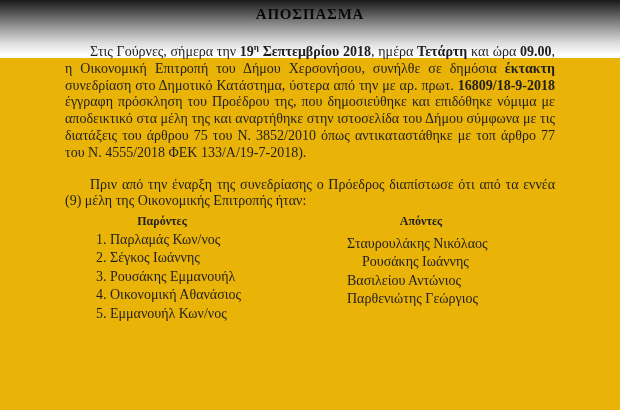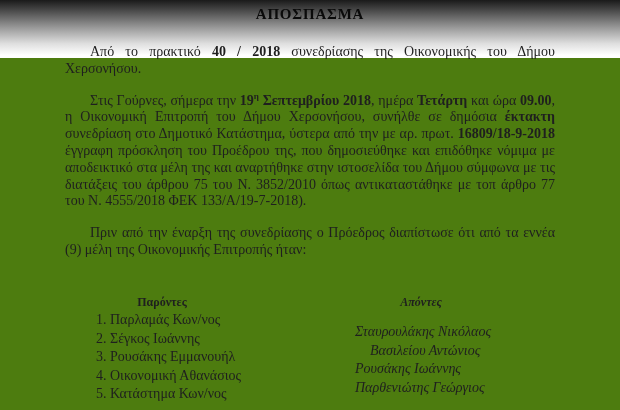--- a/index.html
+++ b/index.html
@@ -1,20 +1,20 @@
 <!DOCTYPE html>
 <html lang="el"><head>
 <meta charset="utf-8">
 <style>
   html,body { margin:0; padding:0; }
   .page {
     position: relative;
     width: 620px;
     height: 410px;
-    background: #4d7c0f;
+    background: #eab308;
     overflow: hidden;
     font-family: "Liberation Serif", "DejaVu Serif", serif;
     color: #1f1f1f;
   }
   .band {
     position: absolute;
     top: 0; left: 0; right: 0;
     height: 58px;
     background: linear-gradient(to bottom, #1a1a1a 0%, #5c5c5c 25%, #9a9a9a 48%, #dedede 75%, #ffffff 95%);
   }
@@ -33,77 +33,76 @@
     top: 44px;
     width: 490px;
   }
   .body p {
     margin: 0 0 15px 0;
     font-size: 14px;
     line-height: 16.8px;
     text-align: justify;
     text-indent: 25px;
   }
-  .body p.last-par { margin-bottom: 34px; }
+  .body p.last-par { margin-bottom: 2px; }
   .b { font-weight: bold; }
   sup { font-size: 9px; line-height: 0; }
   .attendance { display: flex; width: 490px; }
   .col-present { width: 278px; }
-  .col-absent  { width: 212px; font-style: italic; }
+  .col-absent  { width: 212px; }
   .col-header {
     font-weight: bold;
     font-size: 12px;
     line-height: 18.5px;
     text-align: center;
   }
   .col-present .col-header { width: 194px; }
   .col-absent  .col-header { width: 156px; }
   ol.present-list {
     margin: 0;
     padding: 0 0 0 45px;
     list-style: decimal;
   }
   ul.absent-list {
-    margin: 12px;
+    margin: 4px;
     padding: 0;
     list-style: none;
   }
   .attendance li {
     font-size: 14px;
     line-height: 18.5px;
   }
   ul.absent-list li:nth-child(2) { padding-left: 15px; }
 </style>
 </head>
 <body>
 
 <div class="page">
   <div class="band"></div>
   <div class="doc-title">ΑΠΟΣΠΑΣΜΑ</div>
 
   <div class="body">
-    <p><span>Από το πρακτικό </span><span class="b">40 / 2018</span><span> συνεδρίασης της Οικονομικής του Δήμου Χερσονήσου.</span></p>
     <p><span>Στις Γούρνες, σήμερα την </span><span class="b">19</span><sup class="b">η</sup><span class="b"> Σεπτεμβρίου 2018</span><span>, ημέρα </span><span class="b">Τετάρτη</span><span> και ώρα </span><span class="b">09.00</span><span>, η Οικονομική Επιτροπή του Δήμου Χερσονήσου, συνήλθε σε δημόσια </span><span class="b">έκτακτη</span><span> συνεδρίαση στο Δημοτικό Κατάστημα, ύστερα από την με αρ. πρωτ. </span><span class="b">16809/18-9-2018</span><span> έγγραφη πρόσκληση του Προέδρου της, που δημοσιεύθηκε και επιδόθηκε νόμιμα με αποδεικτικό στα μέλη της και αναρτήθηκε στην ιστοσελίδα του Δήμου σύμφωνα με τις διατάξεις του άρθρου 75 του Ν. 3852/2010 όπως αντικαταστάθηκε με τοπ άρθρο 77 του Ν. 4555/2018 ΦΕΚ 133/Α/19-7-2018).</span></p>
     <p class="last-par"><span>Πριν από την έναρξη της συνεδρίασης ο Πρόεδρος διαπίστωσε ότι από τα εννέα (9) μέλη της Οικονομικής Επιτροπής ήταν:</span></p>
 
     <div class="attendance">
       <div class="col-present">
         <div class="col-header">Παρόντες</div>
         <ol class="present-list">
             <li>Παρλαμάς Κων/νος</li>
             <li>Σέγκος Ιωάννης</li>
             <li>Ρουσάκης Εμμανουήλ</li>
             <li>Οικονομική Αθανάσιος</li>
-            <li>Κατάστημα Κων/νος</li>
+            <li>Εμμανουήλ Κων/νος</li>
           </ol>
       </div>
       <div class="col-absent">
         <div class="col-header">Απόντες</div>
         <ul class="absent-list">
             <li>Σταυρουλάκης Νικόλαος</li>
+            <li>Ρουσάκης Ιωάννης</li>
             <li>Βασιλείου Αντώνιος</li>
-            <li>Ρουσάκης Ιωάννης</li>
             <li>Παρθενιώτης Γεώργιος</li>
           </ul>
       </div>
     </div>
   </div>
 </div>
 
 </body></html>

